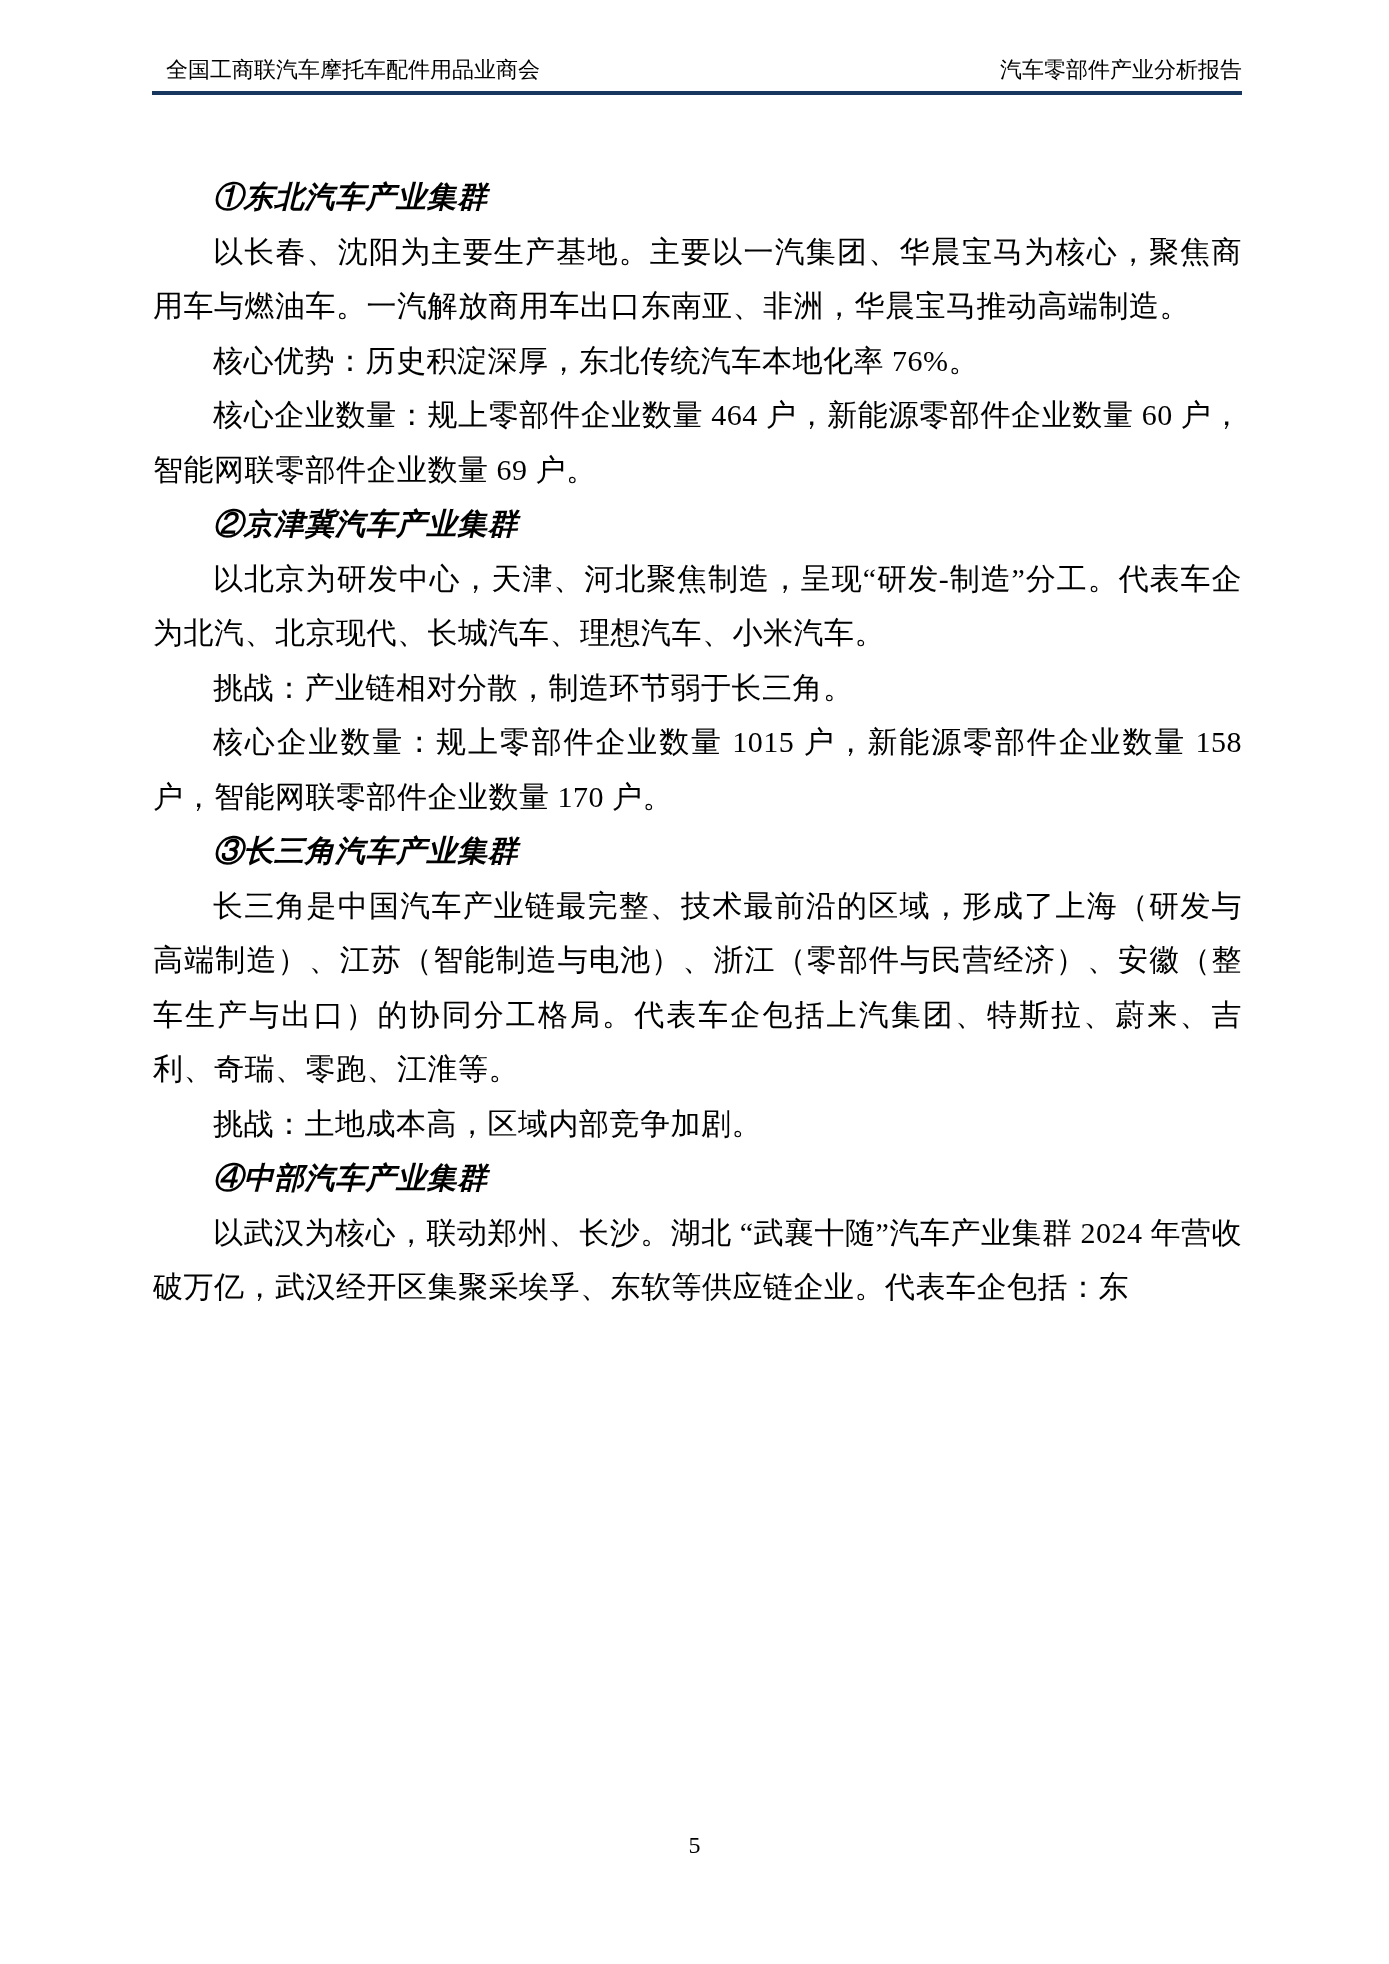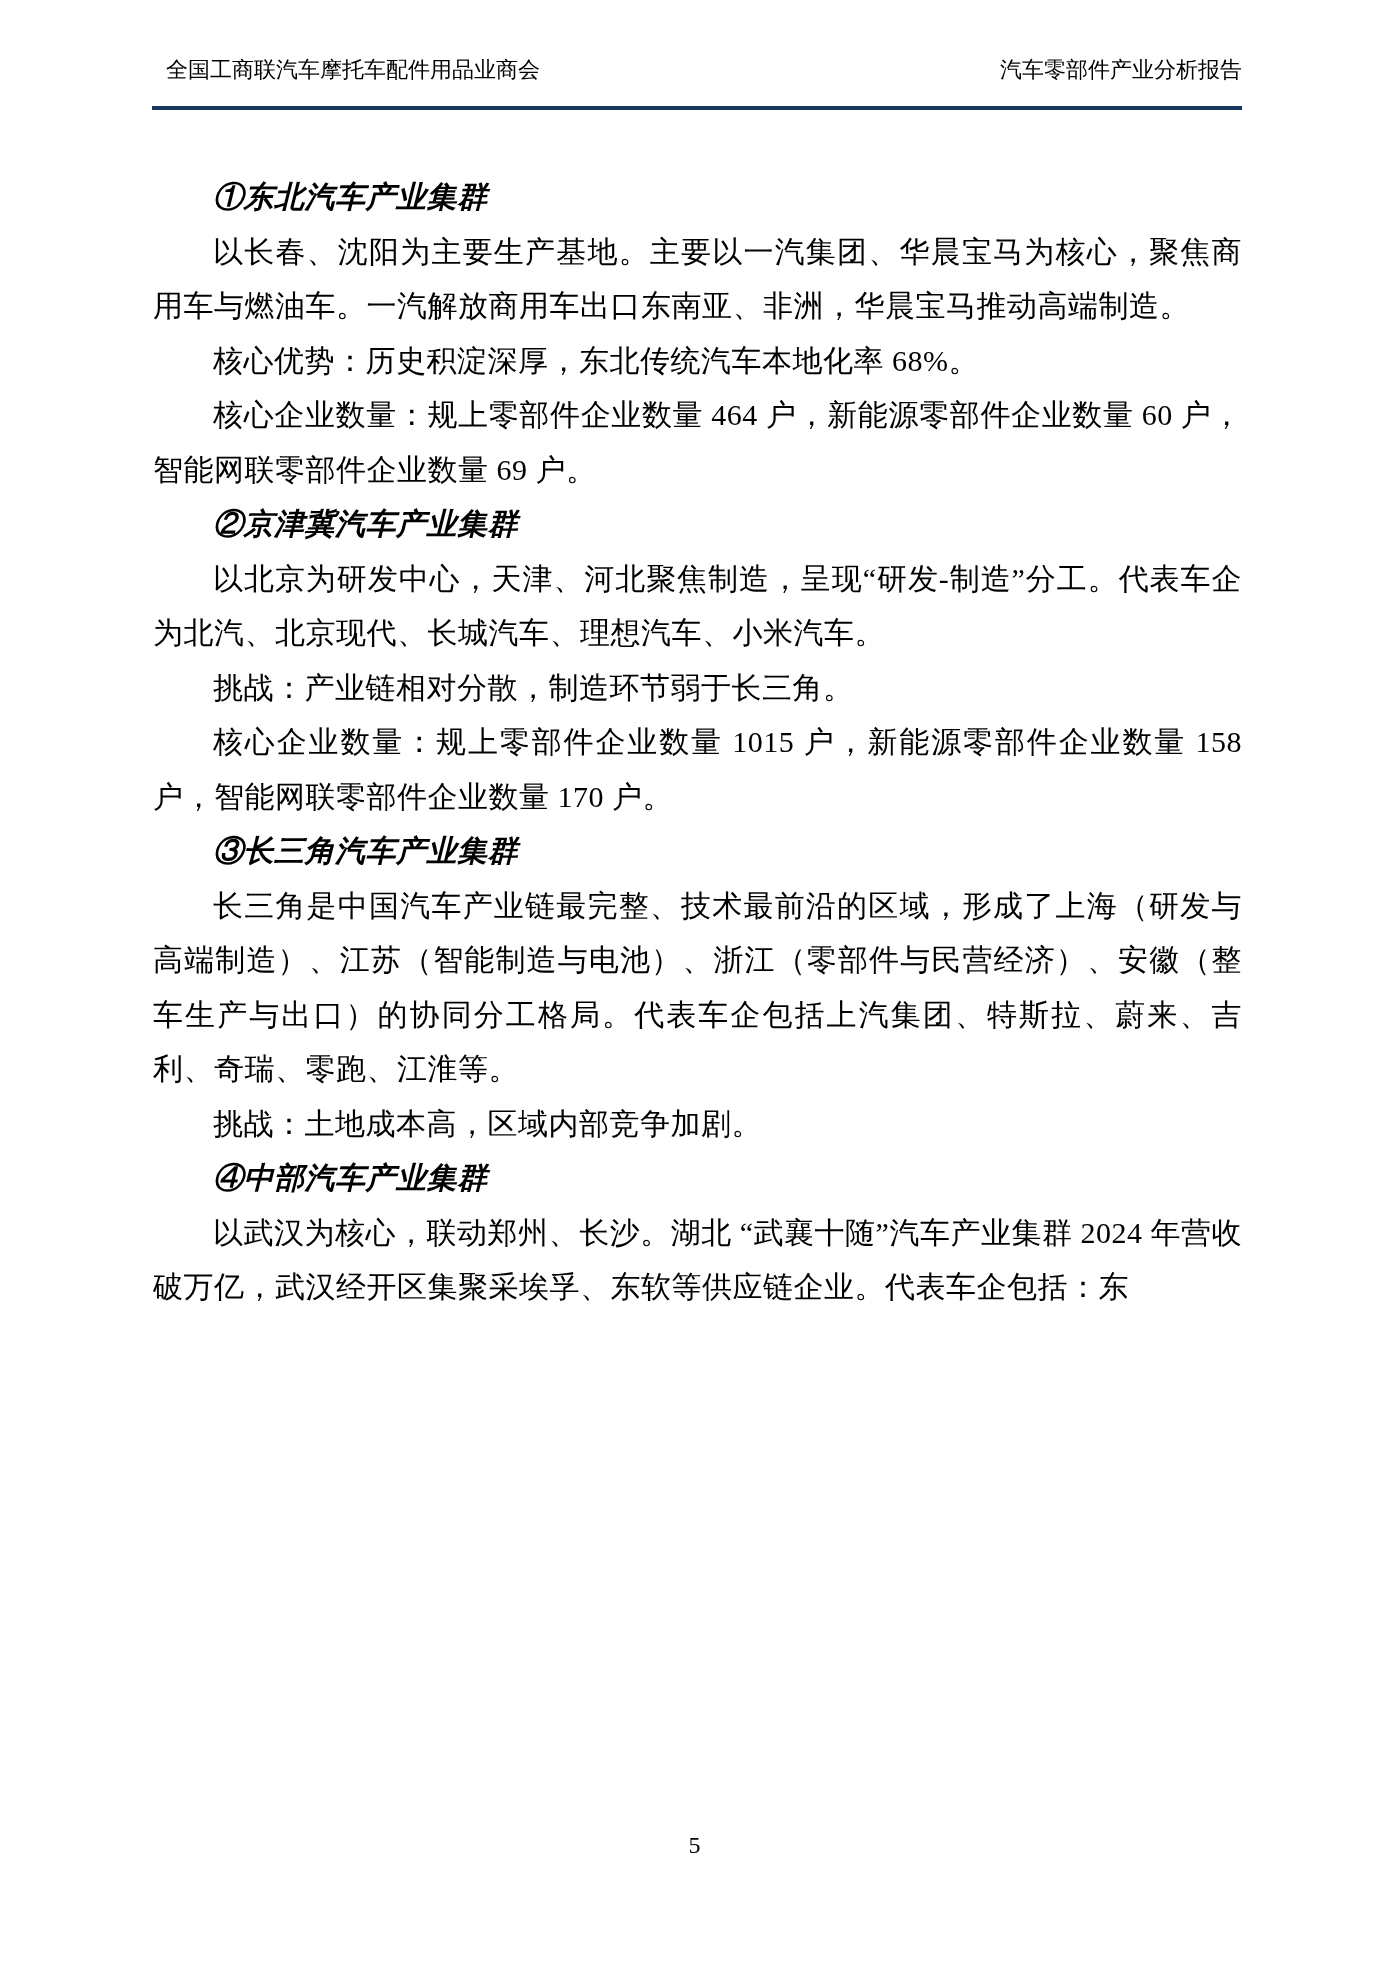--- a/index.html
+++ b/index.html
@@ -19,21 +19,21 @@
   .header {
     position: absolute;
     left: 152px;
     width: 1090px;
     top: 56px;
     display: flex;
     justify-content: space-between;
     align-items: flex-end;
     font-size: 22px;
     line-height: 28px;
-    padding-bottom: 22px;
+    padding-bottom: 7px;
     border-bottom: 4px solid #17375E;
   }
   .header .h-left { padding-left: 14px; }
   .body-block {
     position: absolute;
     left: 153px;
     width: 1089px;
     top: 170px;
     font-size: 30px;
     line-height: 54.5px;
@@ -65,21 +65,21 @@
 <div class="page">
 
   <div class="header" style="border-bottom-color: rgb(23, 55, 94);">
     <span class="h-left">全国工商联汽车摩托车配件用品业商会</span>
     <span class="h-right">汽车零部件产业分析报告</span>
   </div>
 
   <div class="body-block" id="paragraph-container">
       <p class="para heading">①东北汽车产业集群</p>
       <p class="para">以长春、沈阳为主要生产基地。主要以一汽集团、华晨宝马为核心，聚焦商用车与燃油车。一汽解放商用车出口东南亚、非洲，华晨宝马推动高端制造。</p>
-      <p class="para">核心优势：历史积淀深厚，东北传统汽车本地化率 68%。</p>
+      <p class="para">核心优势：历史积淀深厚，东北传统汽车本地化率 76%。</p>
       <p class="para">核心企业数量：规上零部件企业数量 464 户，新能源零部件企业数量 60 户，智能网联零部件企业数量 69 户。</p>
       <p class="para heading">②京津冀汽车产业集群</p>
       <p class="para">以北京为研发中心，天津、河北聚焦制造，呈现“研发-制造”分工。代表车企为北汽、北京现代、长城汽车、理想汽车、小米汽车。</p>
       <p class="para">挑战：产业链相对分散，制造环节弱于长三角。</p>
       <p class="para">核心企业数量：规上零部件企业数量 1015 户，新能源零部件企业数量 158 户，智能网联零部件企业数量 170 户。</p>
       <p class="para heading">③长三角汽车产业集群</p>
       <p class="para">长三角是中国汽车产业链最完整、技术最前沿的区域，形成了上海（研发与高端制造）、江苏（智能制造与电池）、浙江（零部件与民营经济）、安徽（整车生产与出口）的协同分工格局。代表车企包括上汽集团、特斯拉、蔚来、吉利、奇瑞、零跑、江淮等。</p>
       <p class="para">挑战：土地成本高，区域内部竞争加剧。</p>
       <p class="para heading">④中部汽车产业集群</p>
       <p class="para">以武汉为核心，联动郑州、长沙。湖北 “武襄十随”汽车产业集群 2024 年营收破万亿，武汉经开区集聚采埃孚、东软等供应链企业。代表车企包括：东</p>

